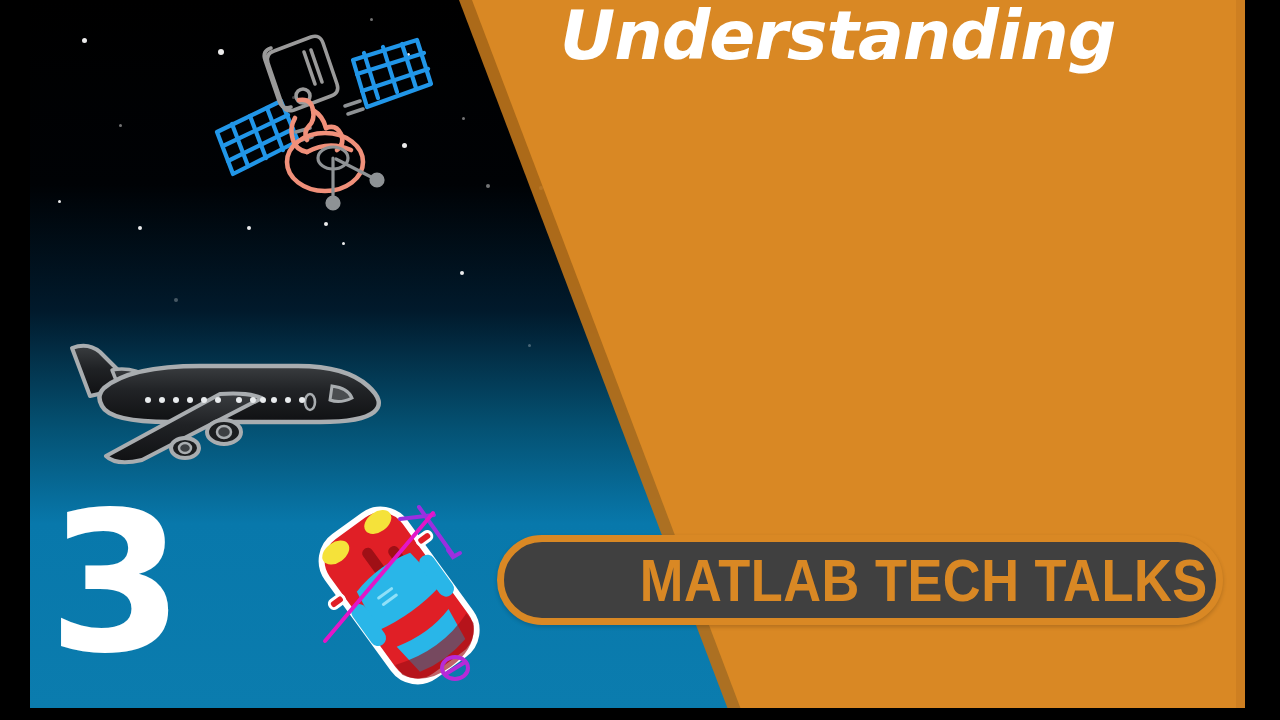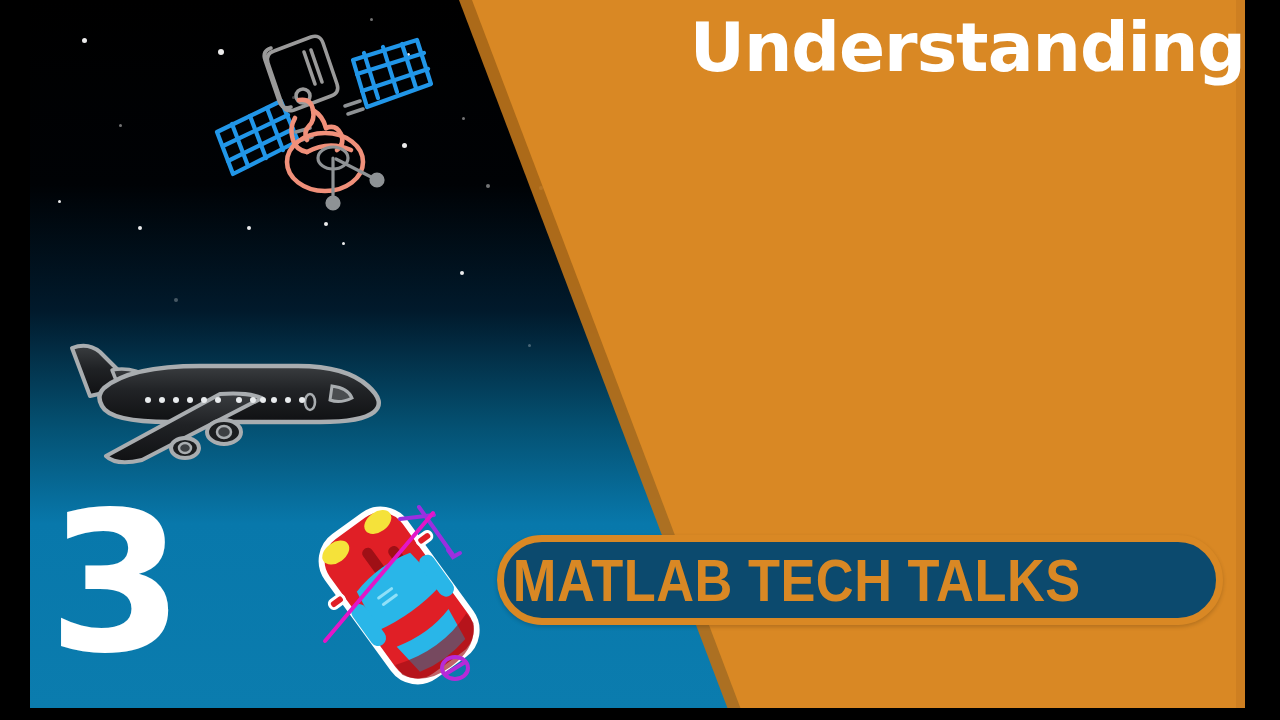--- a/index.html
+++ b/index.html
@@ -63,23 +63,24 @@
 
   
   .bar { position:absolute; background:#000; }
   #bar-left   { left:0;  top:0; width:30px;  height:720px; }
   #bar-right  { right:0; top:0; width:35px;  height:720px; }
   #bar-bottom { left:0;  bottom:0; width:1280px; height:12px; }
 
   
   #title-block {
     position:absolute;
-    left:560px; top:14px; width:685px;
-    text-align:right;
+    left:560px; top:2px; width:685px;
+    text-align:left;
     z-index:6;
+    font-style:italic;
   }
   #title-understanding {
     font-size:68px;
     font-weight:800;
     color:#ffffff;
     letter-spacing:-1px;
     line-height:1.0;
     font-family:"DejaVu Sans", sans-serif;
   }
 
@@ -119,26 +120,26 @@
     line-height:1;
     font-family:"DejaVu Sans", sans-serif;
     z-index:5;
   }
 
   
   #badge {
     position:absolute;
     left:497px; top:535px;
     width:726px; height:90px;
-    background:#0c4a6e;
+    background:#404040;
     border:7px solid #d98824;
     border-radius:45px;
     display:flex;
     align-items:center;
-    justify-content:flex-start;
+    justify-content:flex-end;
     z-index:8;
     box-shadow:0 2px 4px rgba(0,0,0,.18);
   }
   #badge-label {
     font-size:54px;
     font-weight:800;
     color:#d98824;
     letter-spacing:0.5px;
     font-family:"Liberation Sans", sans-serif;
     transform:scaleY(1.1) scaleX(.97);

